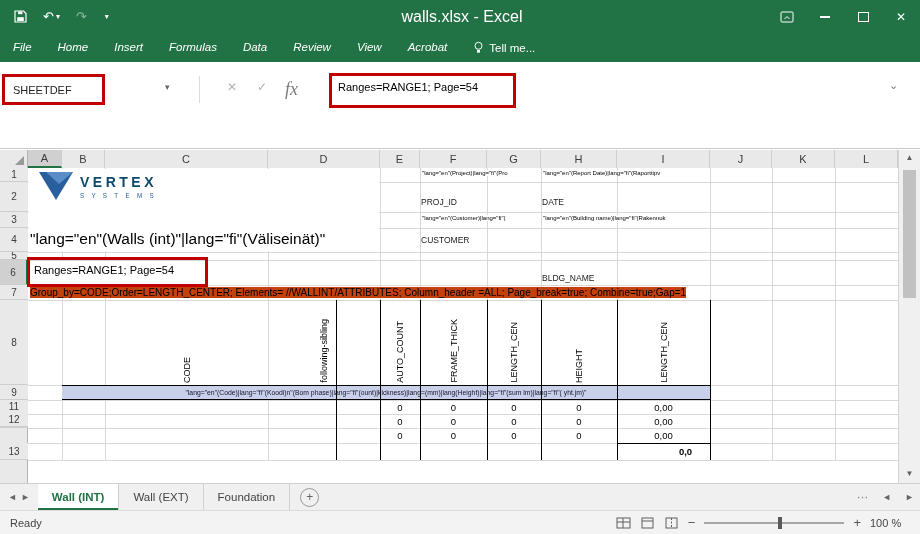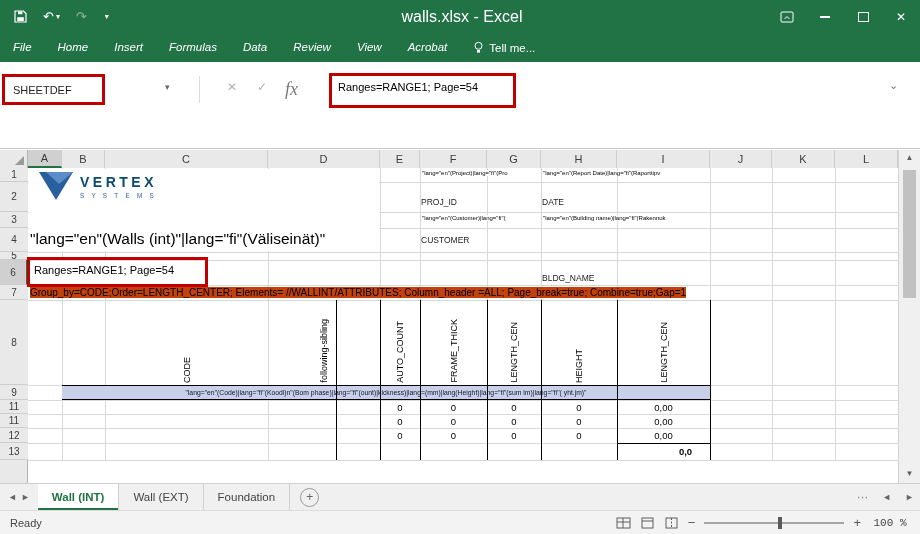--- a/index.html
+++ b/index.html
@@ -85,21 +85,21 @@
   .tabright{margin-left:auto;display:flex;align-items:center;gap:14px;padding-right:6px;color:#888;}
   .tabright .arr{font-size:9px;color:#666;}
 
   
   .statusbar{position:absolute;left:0;top:510px;width:920px;height:24px;background:#f3f3f3;border-top:1px solid #dcdcdc;box-sizing:border-box;display:flex;align-items:center;font-size:11px;color:#444;z-index:6;}
   .ready{padding-left:10px;}
   .sright{margin-left:auto;display:flex;align-items:center;gap:9px;padding-right:10px;}
   .zoomtrack{position:relative;width:140px;height:2px;background:#a6a6a6;}
   .zoomthumb{position:absolute;left:74px;top:-5px;width:4px;height:12px;background:#5a5a5a;}
   .zbtn{font-size:13px;color:#555;}
-  .zlabel{width:40px;text-align:center;font-family:Liberation Mono, monospace;}
+  .zlabel{width:40px;text-align:left;}
 </style>
 </head>
 <body>
 
 <div class="app">
 
   <div class="titlebar">
     <div class="qat">
       <span class="tbico">
         <svg width="13" height="13" viewBox="0 0 13 13">
@@ -188,21 +188,21 @@
   <div class="rowh" style="top:182px;height:30px;">2</div>
   <div class="rowh" style="top:212px;height:16px;">3</div>
   <div class="rowh" style="top:228px;height:24px;">4</div>
   <div class="rowh" style="top:252px;height:8px;">5</div>
   <div class="rowh sel" style="top:260px;height:25px;">6</div>
   <div class="rowh" style="top:285px;height:15px;">7</div>
   <div class="rowh" style="top:300px;height:85px;">8</div>
   <div class="rowh" style="top:385px;height:15px;">9</div>
   <div class="rowh" style="top:400px;height:14px;">11</div>
   <div class="rowh" style="top:414px;height:14px;">11</div>
-  <div class="rowh" style="top:428px;height:15px;">12</div>
+  <div class="rowh" style="top:412px;height:15px;">12</div>
   <div class="rowh" style="top:443px;height:17px;">13</div>
 
   <div class="gv" style="left:62px;"></div>
   <div class="gv" style="left:105px;"></div>
   <div class="gv" style="left:268px;"></div>
   <div class="gv" style="left:380px;"></div>
   <div class="gv" style="left:420px;"></div>
   <div class="gv" style="left:487px;"></div>
   <div class="gv" style="left:541px;"></div>
   <div class="gv" style="left:617px;"></div>

